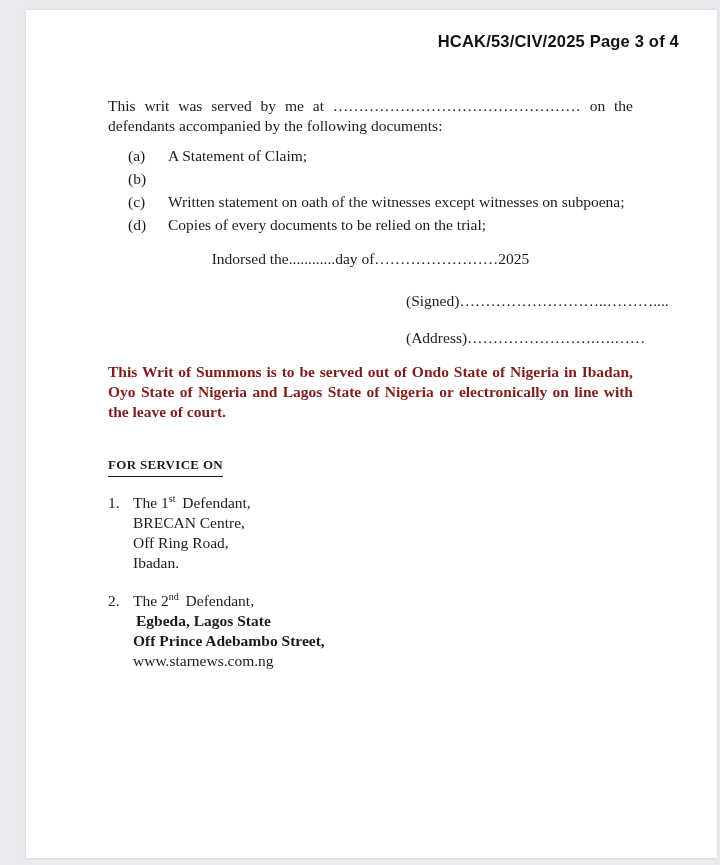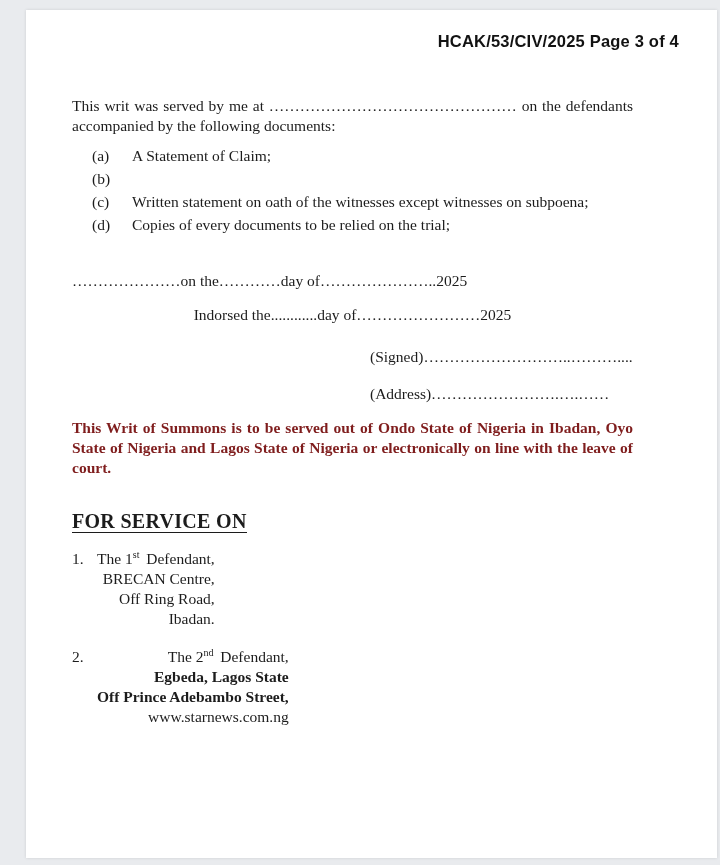--- a/index.html
+++ b/index.html
@@ -29,21 +29,21 @@
     margin-top: 22px;
     margin-right: 38px;
     text-align: right;
     font-family: "Liberation Sans", sans-serif;
     font-weight: bold;
     font-size: 16.5px;
     letter-spacing: 0.2px;
     color: #121212;
   }
   .content {
-    padding: 0 84px 0 46px;
+    padding: 0 84px 0 82px;
     font-size: 15.5px;
     line-height: 20px;
   }
   .p-served {
     margin-top: 45px;
     text-align: justify;
   }
   .doc-list {
     margin-top: 10px;
   }
@@ -76,36 +76,35 @@
   .p-note {
     margin-top: 14px;
     font-weight: bold;
     text-align: justify;
     color: #7f1d1d;
   }
   .service-heading {
     margin-top: 33px;
     display: inline-block;
     font-weight: bold;
-    font-size: 20px;
+    font-size: 13px;
     border-bottom: 1.5px solid #1c1c1c;
     padding-bottom: 1px;
     letter-spacing: 0.3px;
   }
   .defendant {
     display: flex;
     margin-top: 16px;
   }
   .defendant .num {
     flex: 0 0 25px;
   }
   .def-lines p {
     margin: 0 0 0 0;
     line-height: 20px;
-    text-align: right;
   }
   .def2 { margin-top: 18px; }
   .bold { font-weight: bold; }
   sup.ordinal {
     font-size: 10px;
     vertical-align: super;
     line-height: 0;
     padding-right: 3px;
   }
   .indent-slight { padding-left: 3px; }
@@ -135,21 +134,20 @@
         <div class="doc-item">
           <span class="li-label">(c)</span>
           <span class="li-text">Written statement on oath of the witnesses except witnesses on subpoena;</span>
         </div>
         <div class="doc-item">
           <span class="li-label">(d)</span>
           <span class="li-text">Copies of every documents to be relied on the trial;</span>
         </div>
       </div>
 
-      <p class="date-line">…………………on the…………day of…………………..2025</p>
 
       <p class="indorsed-line">Indorsed the............day of……………………2025</p>
 
       <div class="sig-block">
         <p class="signed-line">(Signed)………………………..………....</p>
         <p class="address-line">(Address)…………………….….……</p>
       </div>
 
       <p class="p-note">This Writ of Summons is to be served out of Ondo State of Nigeria in Ibadan, Oyo State of Nigeria and Lagos State of Nigeria or electronically on line with the leave of court.</p>
 

